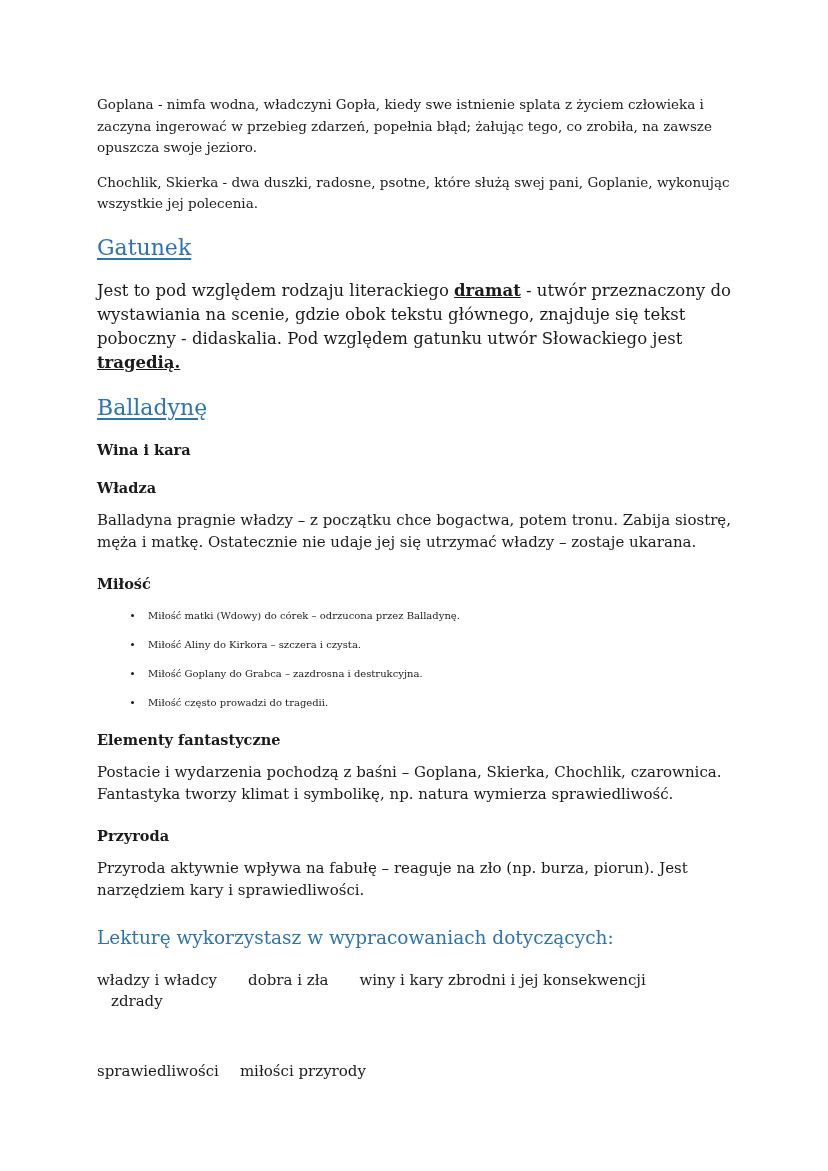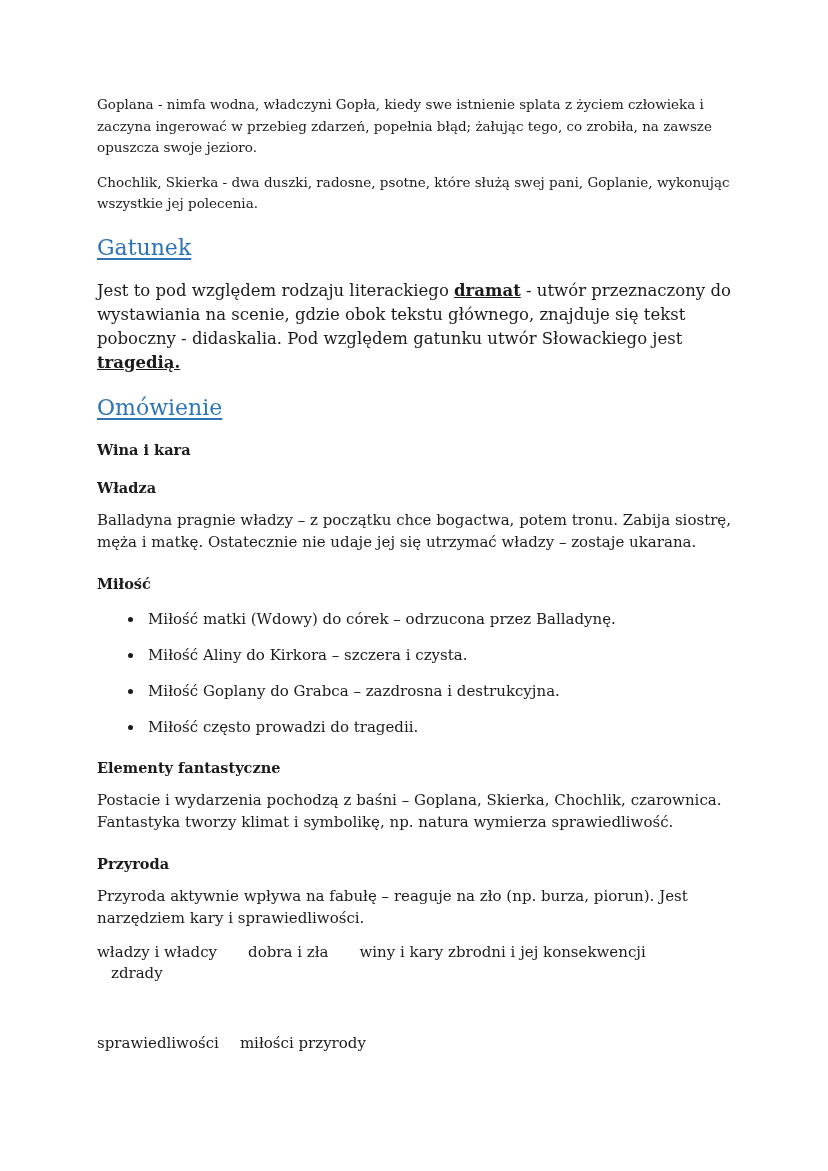--- a/index.html
+++ b/index.html
@@ -47,21 +47,21 @@
     line-height: 1.5;
     margin-bottom: 12px;
   }
 
   .bullet-list {
     list-style: disc outside;
     padding-left: 47px;
     margin: 17px 0 10px 0;
   }
   .bullet-item {
-    font-size: 15px;
+    font-size: 10px;
     line-height: 1.4;
     margin-bottom: 15px;
     padding-left: 4px;
   }
 
   .topics-heading {
     color: var(--heading-blue);
     font-size: 18.5px;
     font-weight: 400;
     margin: 25px 0 22px 0;
@@ -84,41 +84,42 @@
 <body>
 
 <div class="page">
 
   <p class="char-desc"><span class="run-bold">Goplana</span><span> - nimfa wodna, władczyni Gopła, kiedy swe istnienie splata z życiem człowieka i zaczyna ingerować w przebieg zdarzeń, popełnia błąd; żałując tego, co zrobiła, na zawsze opuszcza swoje jezioro.</span></p>
   <p class="char-desc"><span class="run-bold">Chochlik, Skierka</span><span> - dwa duszki, radosne, psotne, które służą swej pani, Goplanie, wykonując wszystkie jej polecenia.</span></p>
 
   <h1 class="section-heading">Gatunek</h1>
   <p class="lead-paragraph"><span>Jest to pod względem rodzaju literackiego </span><span class="run-underline">dramat</span><span> - utwór przeznaczony do wystawiania na scenie, gdzie obok tekstu głównego, znajduje się tekst poboczny - didaskalia. Pod względem gatunku utwór Słowackiego jest </span><span class="run-underline">tragedią.</span></p>
 
-  <h1 class="section-heading">Omówienie</h1>
+  <h1 class="section-heading">Balladynę</h1>
 
   <h2 class="sub-heading">Wina i kara</h2>
 
   <h2 class="sub-heading">Władza</h2>
   <p class="body-paragraph"><span>Balladyna pragnie władzy – z początku chce bogactwa, potem tronu. Zabija siostrę, męża i matkę. Ostatecznie </span><span class="run-bold">nie udaje jej się utrzymać władzy</span><span> – zostaje ukarana.</span></p>
 
   <h2 class="sub-heading">Miłość</h2>
   <ul class="bullet-list">
     <li class="bullet-item"><span>Miłość matki (Wdowy) do córek – odrzucona przez Balladynę.</span></li>
     <li class="bullet-item"><span>Miłość Aliny do Kirkora – szczera i czysta.</span></li>
     <li class="bullet-item"><span>Miłość Goplany do Grabca – zazdrosna i destrukcyjna.</span></li>
     <li class="bullet-item"><span class="run-bold">Miłość często prowadzi do tragedii.</span></li>
   </ul>
 
   <h2 class="sub-heading">Elementy fantastyczne</h2>
   <p class="body-paragraph"><span>Postacie i wydarzenia pochodzą z baśni – Goplana, Skierka, Chochlik, czarownica. Fantastyka tworzy klimat i symbolikę, np. natura wymierza sprawiedliwość.</span></p>
 
   <h2 class="sub-heading">Przyroda</h2>
   <p class="body-paragraph"><span>Przyroda </span><span class="run-bold">aktywnie wpływa na fabułę</span><span> – reaguje na zło (np. burza, piorun). Jest narzędziem kary i sprawiedliwości.</span></p>
 
+  <h2 class="topics-heading">Lekturę wykorzystasz w wypracowaniach dotyczących:</h2>
 
   <div class="topics-row topics-row-1">
     <span class="topic">władzy i władcy</span>
     <span class="topic">dobra i zła</span>
     <span class="topic">winy i kary zbrodni i jej konsekwencji</span>
     <span class="topic">zdrady</span>
   </div>
 
   <div class="topics-row topics-row-2">
     <span class="topic">sprawiedliwości</span>

